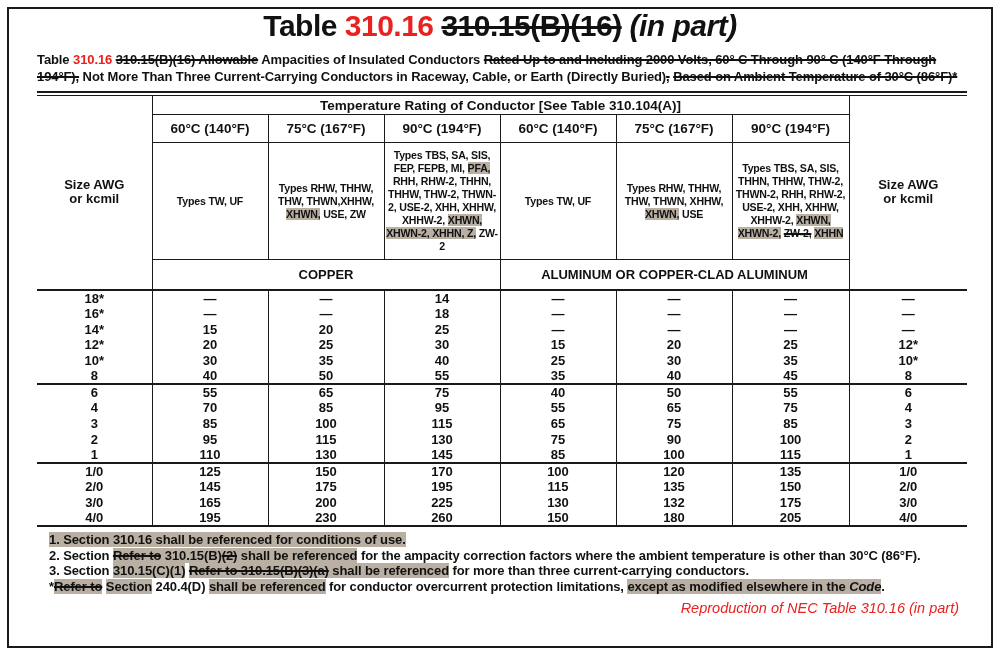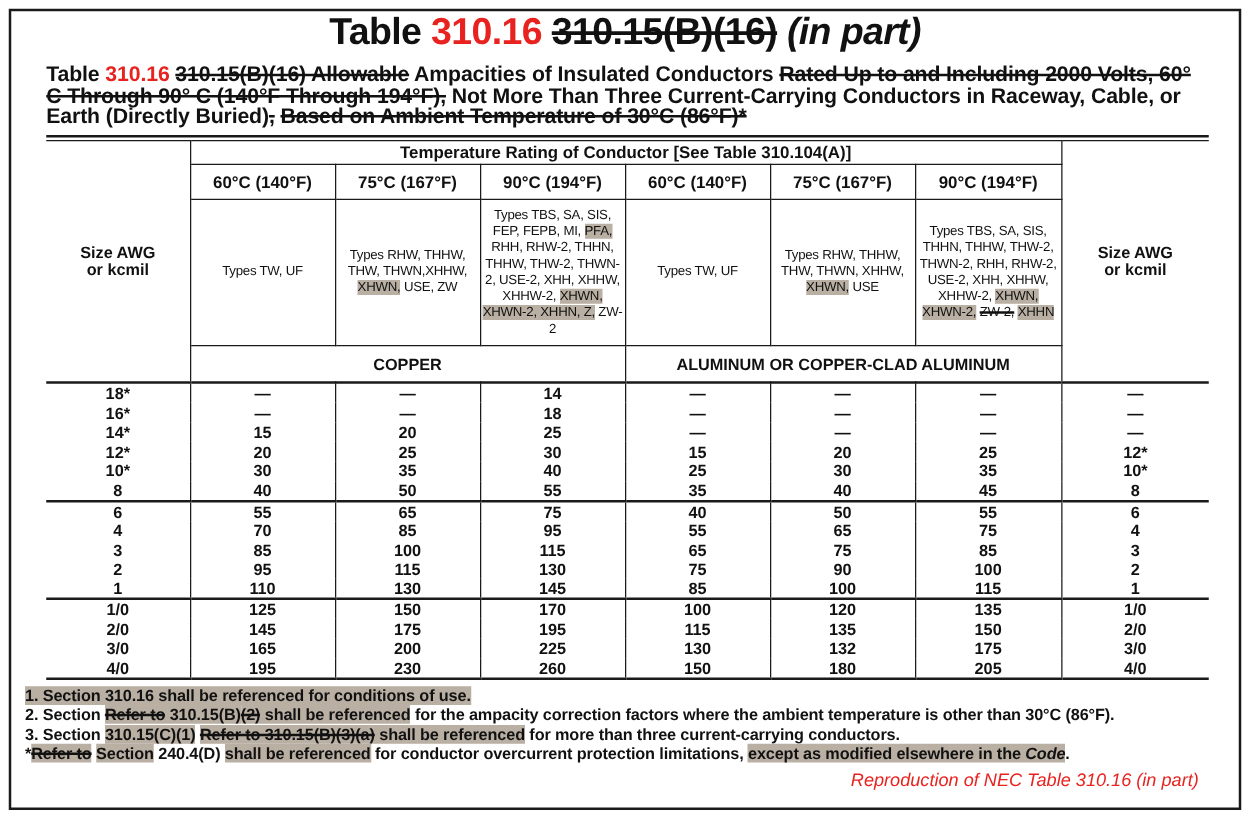--- a/index.html
+++ b/index.html
@@ -15,21 +15,21 @@
     border:2px solid #1a1a1a;background:#fff;
   }
   
   .doc-title{
     text-align:center;font-size:30px;font-weight:bold;
     letter-spacing:-0.5px;
   }
   .doc-title .ss{text-decoration-thickness:3px;}
   
   .caption{
-    margin:9px 26px 0 28px;font-size:17px;font-weight:bold;line-height:16.6px;
+    margin:9px 26px 0 28px;font-size:13px;font-weight:bold;line-height:16.6px;
     letter-spacing:-0.1px;text-align:left;
   }
   
   .sr{color:var(--red);}
   .ss{text-decoration:line-through;text-decoration-thickness:2px;}
   .si{font-style:italic;}
   .sh{background:var(--hl);}
   
   .toprule{
     margin:6px 0 2px 28px;width:930px;height:0;border-top:2px solid #1a1a1a;
@@ -45,36 +45,36 @@
   .size-col.left{border-right:1.5px solid #1a1a1a;}
   .size-col.right{border-left:1.5px solid #1a1a1a;}
   .span-head{
     height:19px;font-size:13.5px;font-weight:bold;
     border:1.5px solid #1a1a1a;
   }
   .temp-cell{
     height:28px;font-size:13.5px;font-weight:bold;border:1.5px solid #1a1a1a;
   }
   .types-cell{
-    height:117px;font-size:10.6px;font-weight:normal;line-height:13px;
+    height:117px;font-size:10.6px;font-weight:bold;line-height:13px;
     letter-spacing:-0.2px;vertical-align:bottom;padding:2px 3px 3px 3px;
     border:1.5px solid #1a1a1a;
   }
   .mat-cell{
     height:30px;font-size:13px;font-weight:bold;
     border-left:1.5px solid #1a1a1a;border-right:1.5px solid #1a1a1a;
     border-top:1.5px solid #1a1a1a;border-bottom:2px solid #1a1a1a;
   }
   tbody.data td{height:15.6px;font-size:13px;font-weight:bold;line-height:15px;}
   tbody.data td.val-cell{border-left:1.5px solid #1a1a1a;}
   tbody.data td.right-size{border-left:1.5px solid #1a1a1a;}
   tbody.data tr.group-start td{border-top:2px solid #1a1a1a;}
   tbody.data tr:last-child td{border-bottom:2px solid #1a1a1a;}
   
-  .notes{margin:5px 26px 0 11px;font-size:13px;font-weight:bold;line-height:15.6px;letter-spacing:-0.1px;}
+  .notes{margin:5px 26px 0 40px;font-size:13px;font-weight:bold;line-height:15.6px;letter-spacing:-0.1px;}
   
   .repro{
     margin:6px 32px 0 0;text-align:right;font-size:14.5px;font-style:italic;
     color:var(--red);
   }
 </style>
 </head>
 <body>
 
 <div class="frame">

